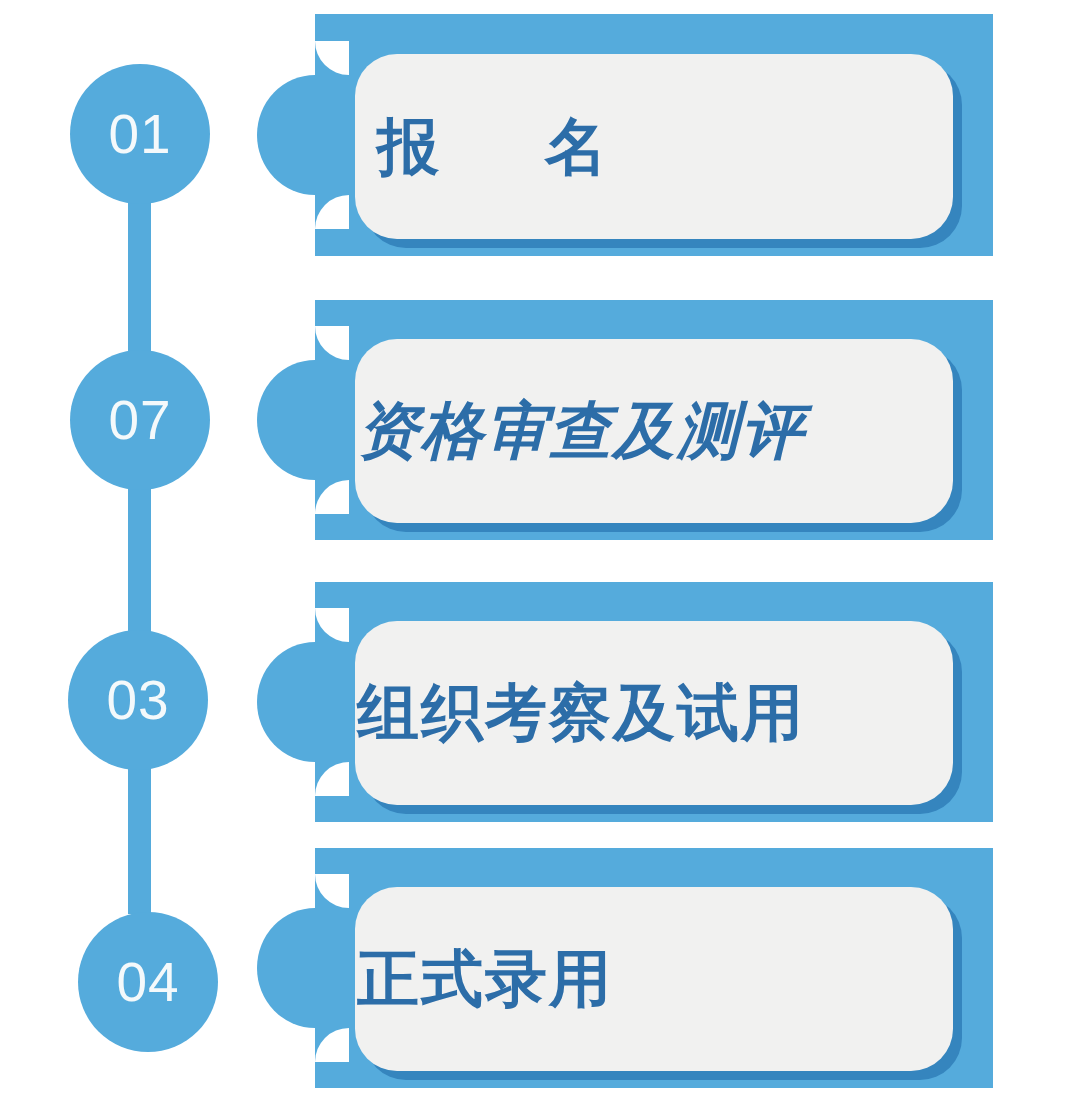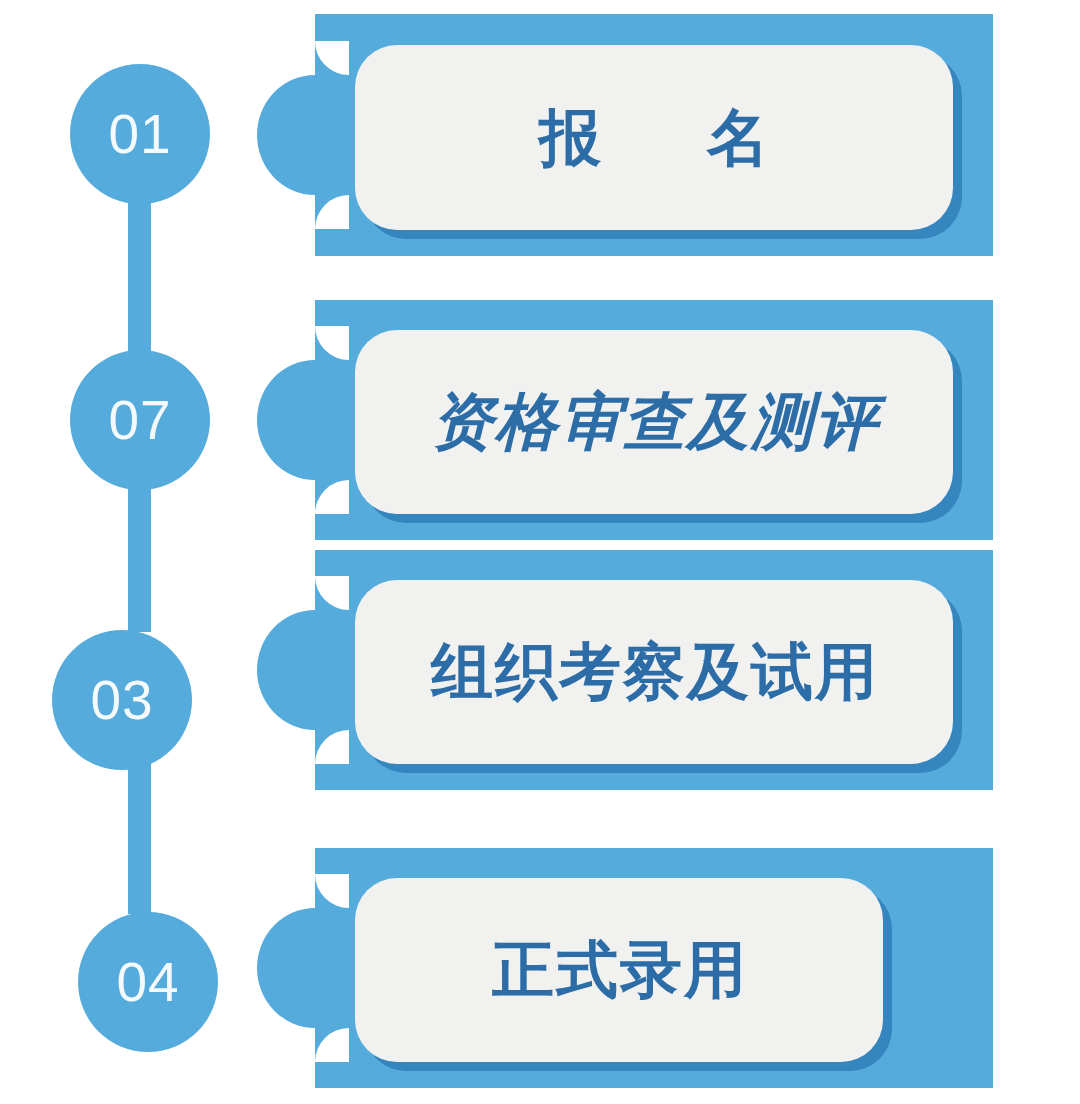--- a/index.html
+++ b/index.html
@@ -93,21 +93,22 @@
     border-radius: 34px 0 0 0;
   }
 
   .card {
     position: absolute;
     background: #f1f1f0;
     border-radius: 42px;
     box-shadow: 9px 9px 0 0 #3585be;
     display: flex;
     align-items: center;
-    justify-content: center;
+    justify-content: flex-start;
+    margin-top: 9px;
   }
   .card-label {
     color: #2c6da8;
     font-weight: bold;
     line-height: 1;
     white-space: nowrap;
     font-family: "DejaVu Sans", "Liberation Sans", sans-serif;
     user-select: none;
   }
 </style>
@@ -123,21 +124,21 @@
     <div class="rail-line" style="top:762px; height:152px;"></div>
 
     <div class="step-circle" style="left:70px; top:64px;">
       <span class="num">01</span>
     </div>
 
     <div class="step-circle" style="left:70px; top:350px;">
       <span class="num">07</span>
     </div>
 
-    <div class="step-circle" style="left:52px; top:630px;">
+    <div class="step-circle" style="left:68px; top:630px;">
       <span class="num">03</span>
     </div>
 
     <div class="step-circle" style="left:78px; top:912px;">
       <span class="num">04</span>
     </div>
 
   </div>
 
   <div class="panel" style="top:14px; height:242px;">
@@ -147,27 +148,27 @@
     </div>
   </div>
 
   <div class="panel" style="top:300px; height:240px;font-style:italic;">
     <div class="panel-bump"></div>
     <div class="card" style="left:40px; top:30px; width:598px; height:184px;">
       <span class="card-label" style="font-size:62px; letter-spacing:2px; text-indent:2px;">资格审查及测评</span>
     </div>
   </div>
 
-  <div class="panel" style="top:550px; height:240px;">
+  <div class="panel" style="top:582px; height:240px;">
     <div class="panel-bump"></div>
     <div class="card" style="left:40px; top:30px; width:598px; height:184px;">
       <span class="card-label" style="font-size:62px; letter-spacing:2px; text-indent:2px;">组织考察及试用</span>
     </div>
   </div>
 
   <div class="panel" style="top:848px; height:240px;">
     <div class="panel-bump"></div>
-    <div class="card" style="left:40px; top:30px; width:528px; height:184px;">
+    <div class="card" style="left:40px; top:30px; width:598px; height:184px;">
       <span class="card-label" style="font-size:62px; letter-spacing:2px; text-indent:2px;">正式录用</span>
     </div>
   </div>
 
 </div>
 
 </body></html>

